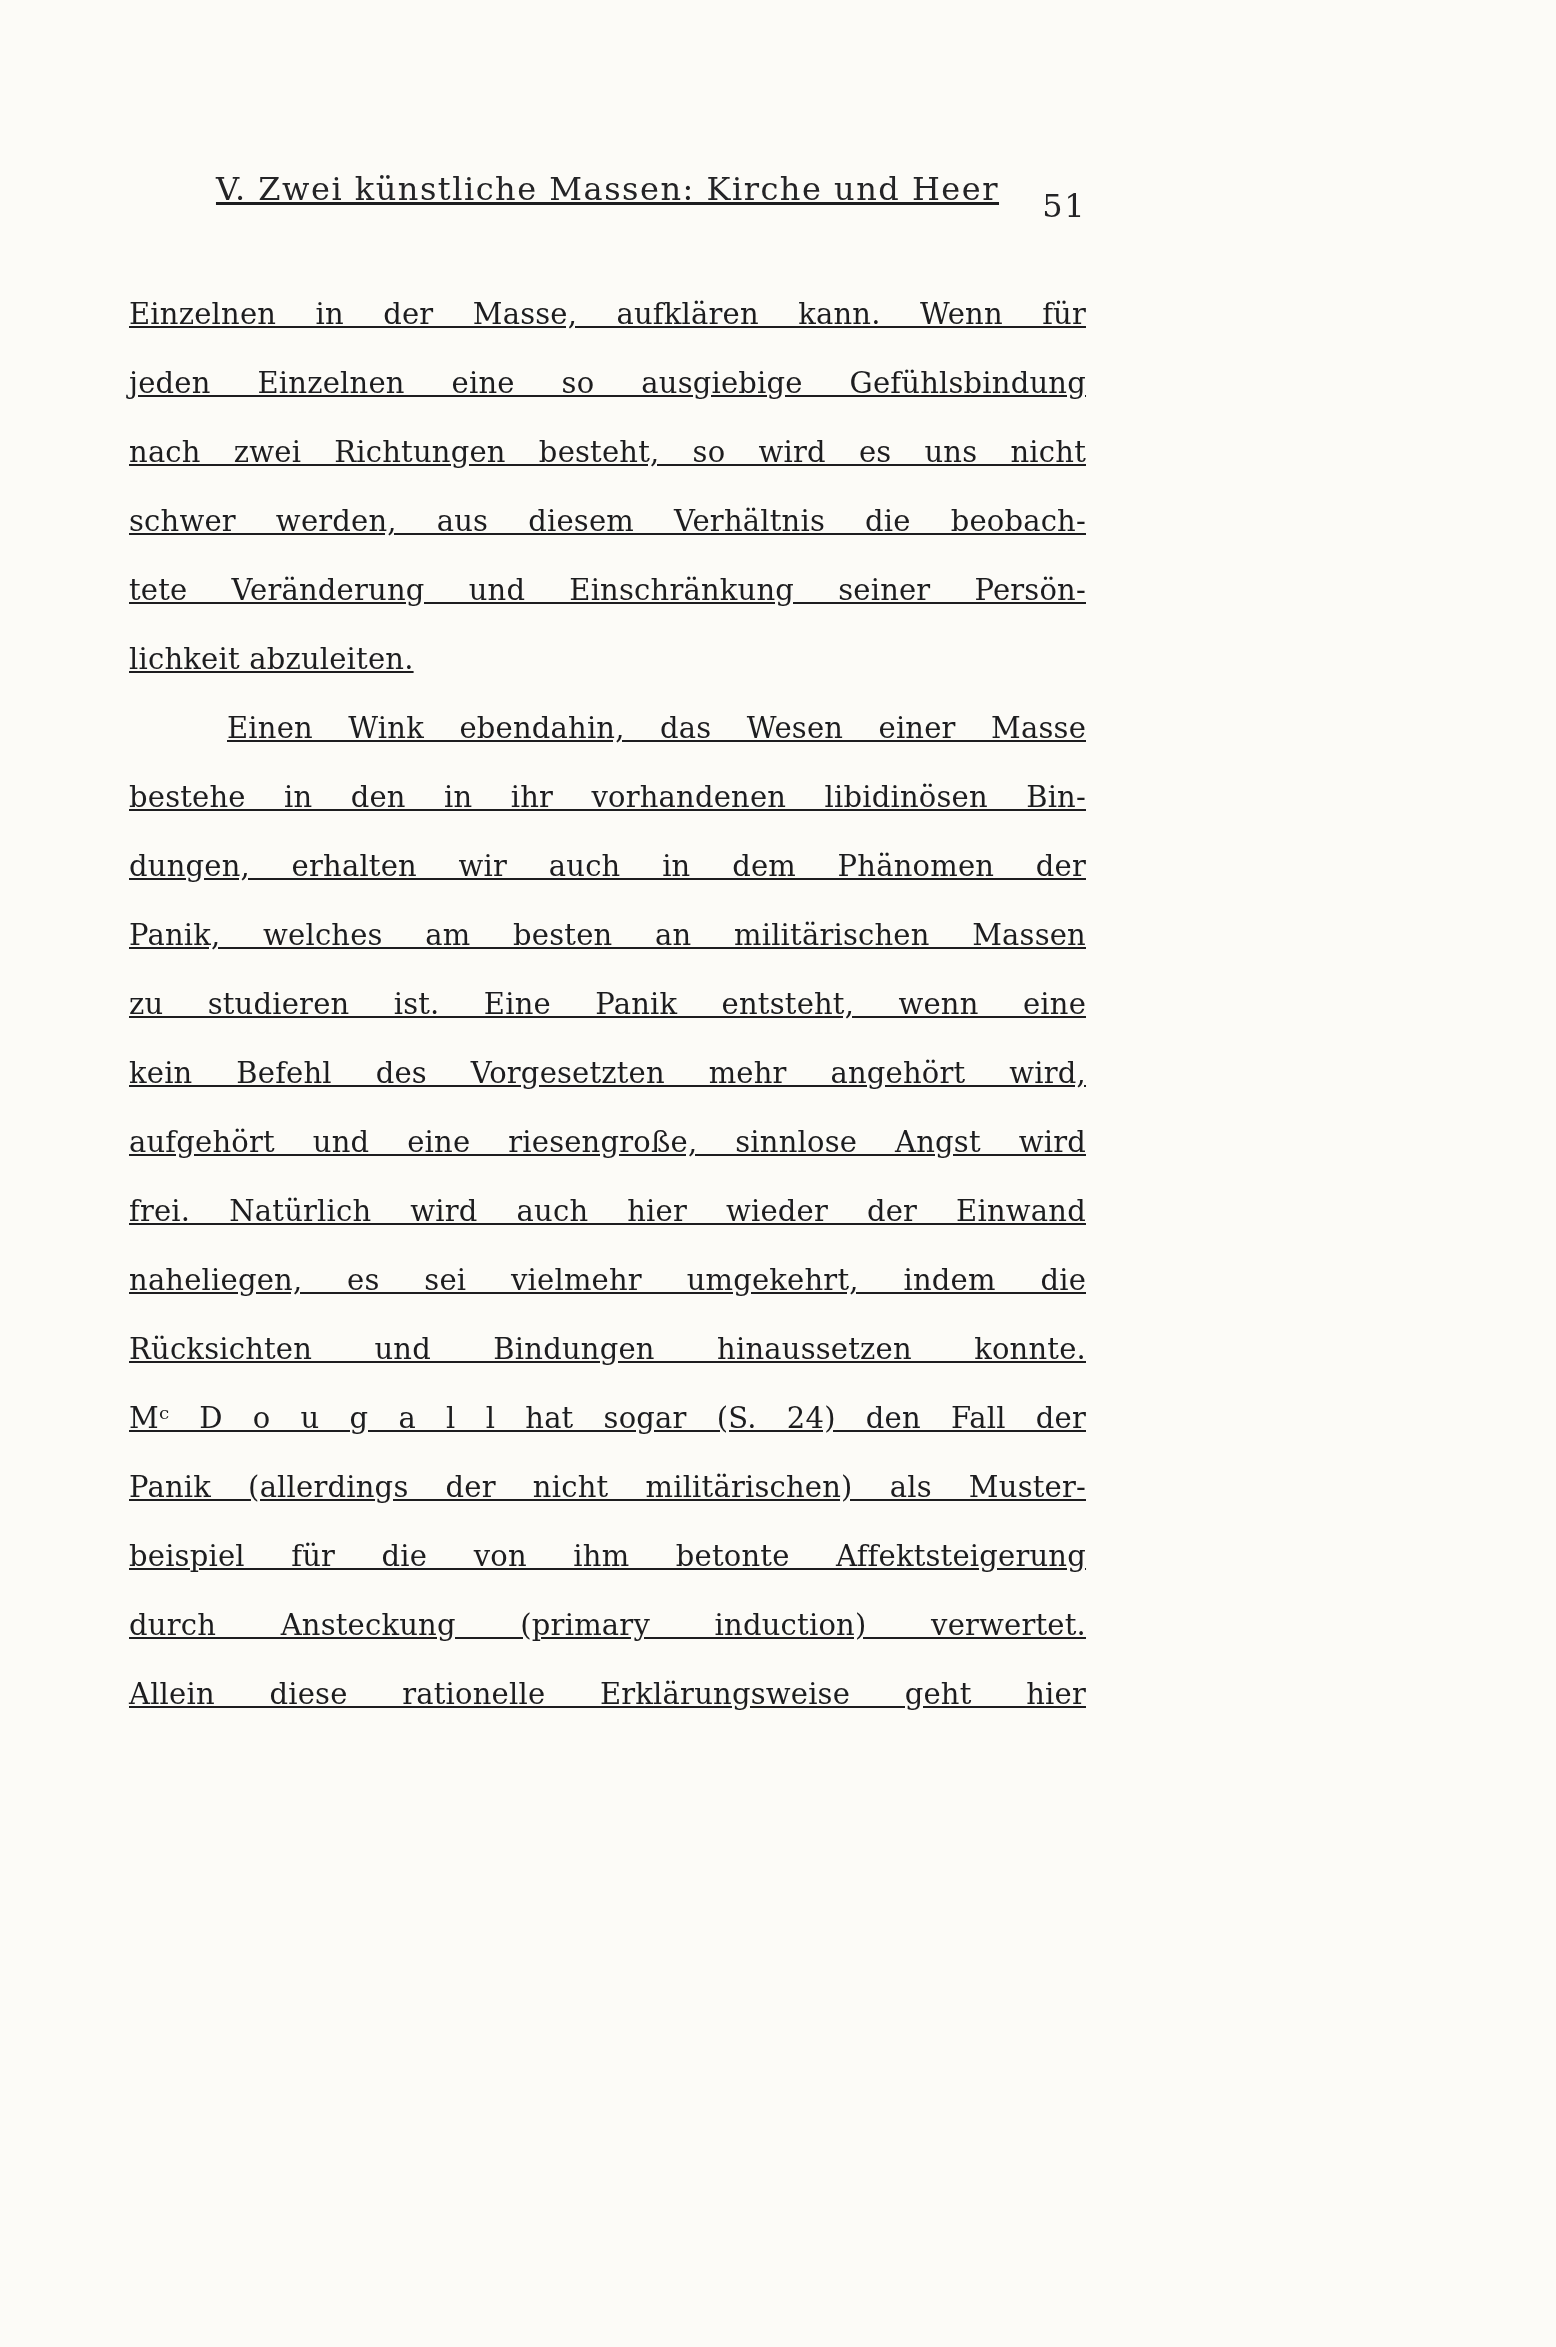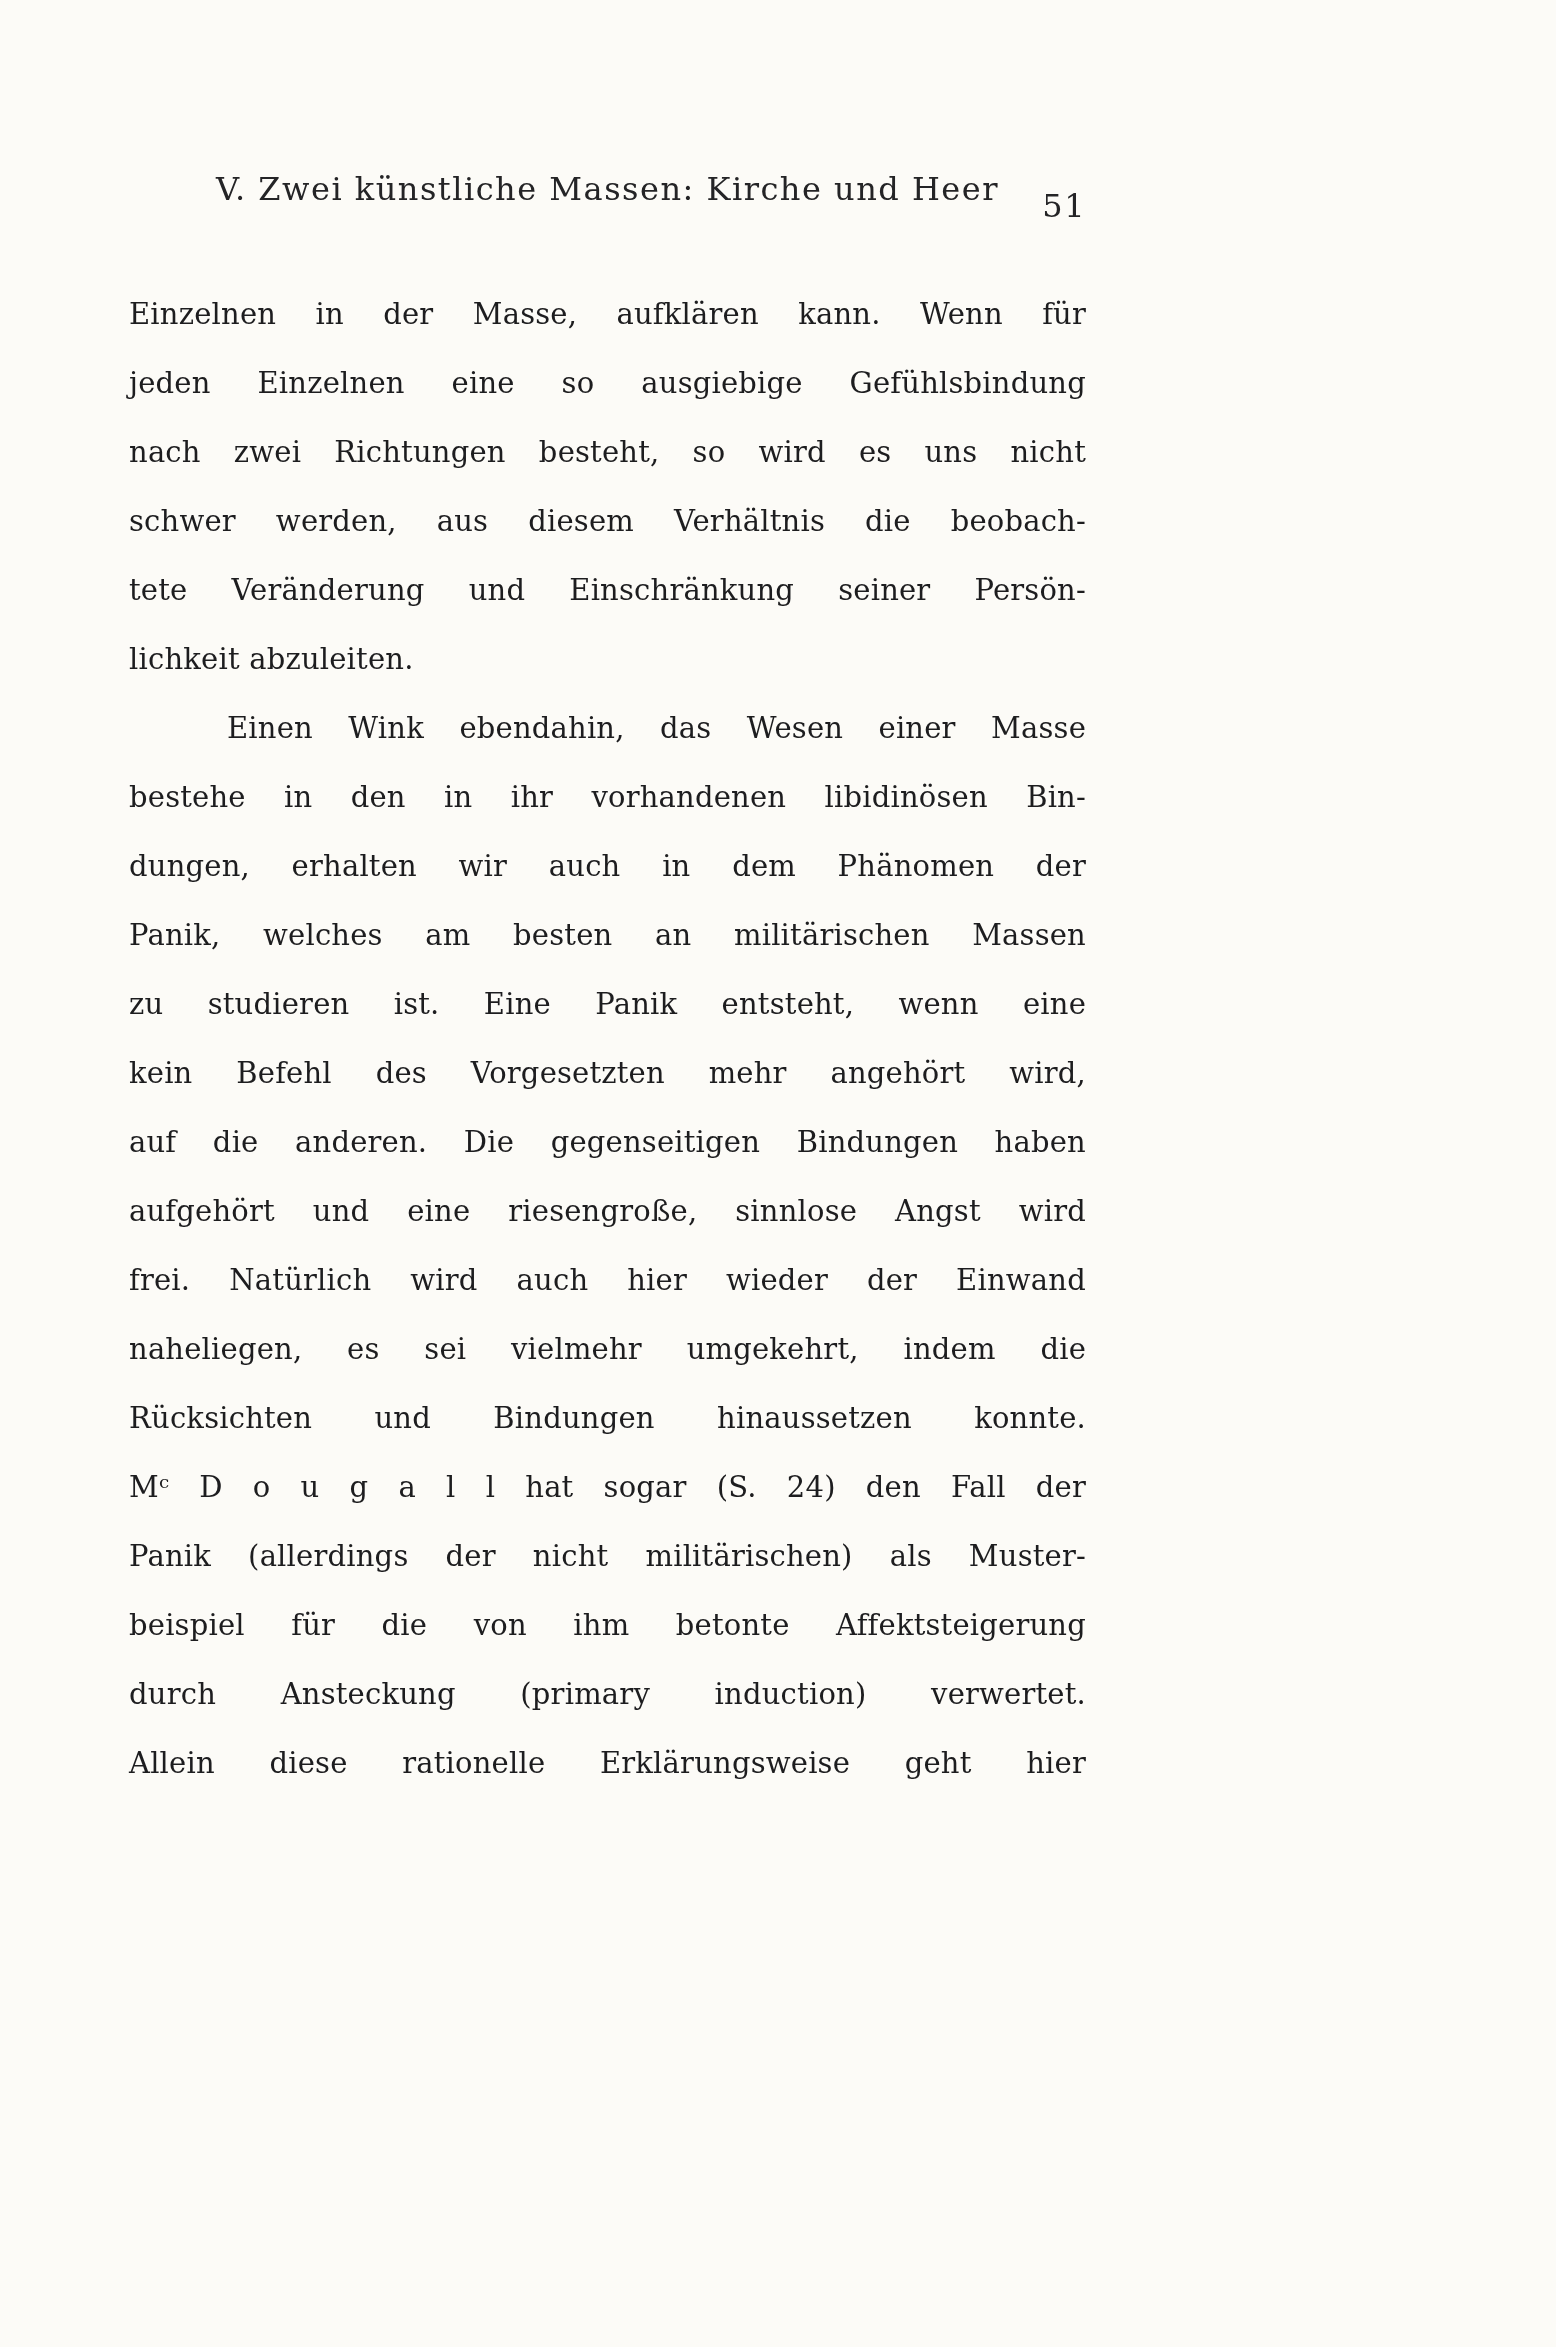--- a/index.html
+++ b/index.html
@@ -17,20 +17,21 @@
     overflow:hidden;
   }
   .page{
     position:relative;
     width:1332px;
     height:2347px;
     box-sizing:border-box;
     padding:170px 246px 0 129px;
     font-family:"DejaVu Serif","Liberation Serif",serif;
     color:var(--ink);
+    text-decoration:underline;
   }
   .header{
     position:relative;
     width:100%;
     height:44px;
     font-size:32px;
     letter-spacing:1.5px;
     color:#242426;
   }
   .running-title{
@@ -76,21 +77,20 @@
       <div class="line just">nach zwei Richtungen besteht, so wird es uns nicht</div>
       <div class="line just">schwer werden, aus diesem Verhältnis die beobach-</div>
       <div class="line just">tete Veränderung und Einschränkung seiner Persön-</div>
       <div class="line">lichkeit abzuleiten.</div>
       <div class="line just indent">Einen Wink ebendahin, das Wesen einer Masse</div>
       <div class="line just">bestehe in den in ihr vorhandenen libidinösen Bin-</div>
       <div class="line just">dungen, erhalten wir auch in dem Phänomen der</div>
       <div class="line just">Panik, welches am besten an militärischen Massen</div>
       <div class="line just">zu studieren ist. Eine Panik entsteht, wenn eine</div>
       <div class="line just">kein Befehl des Vorgesetzten mehr angehört wird,</div>
-      <div class="line just">auf die anderen. Die gegenseitigen Bindungen haben</div>
       <div class="line just">aufgehört und eine riesengroße, sinnlose Angst wird</div>
       <div class="line just">frei. Natürlich wird auch hier wieder der Einwand</div>
       <div class="line just">naheliegen, es sei vielmehr umgekehrt, indem die</div>
       <div class="line just">Rücksichten und Bindungen hinaussetzen konnte.</div>
       <div class="line just">Mᶜ D o u g a l l hat sogar (S. 24) den Fall der</div>
       <div class="line just">Panik (allerdings der nicht militärischen) als Muster-</div>
       <div class="line just">beispiel für die von ihm betonte Affektsteigerung</div>
       <div class="line just">durch Ansteckung (primary induction) verwertet.</div>
       <div class="line just">Allein diese rationelle Erklärungsweise geht hier</div>
     </div>

